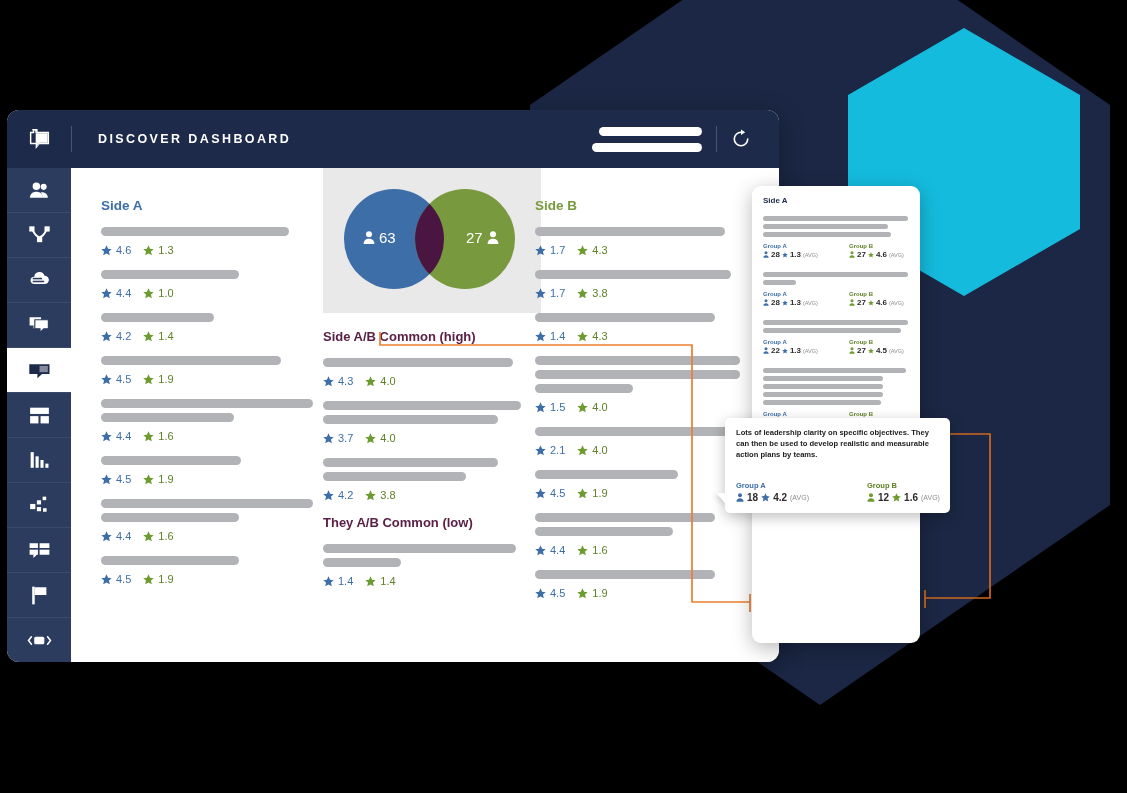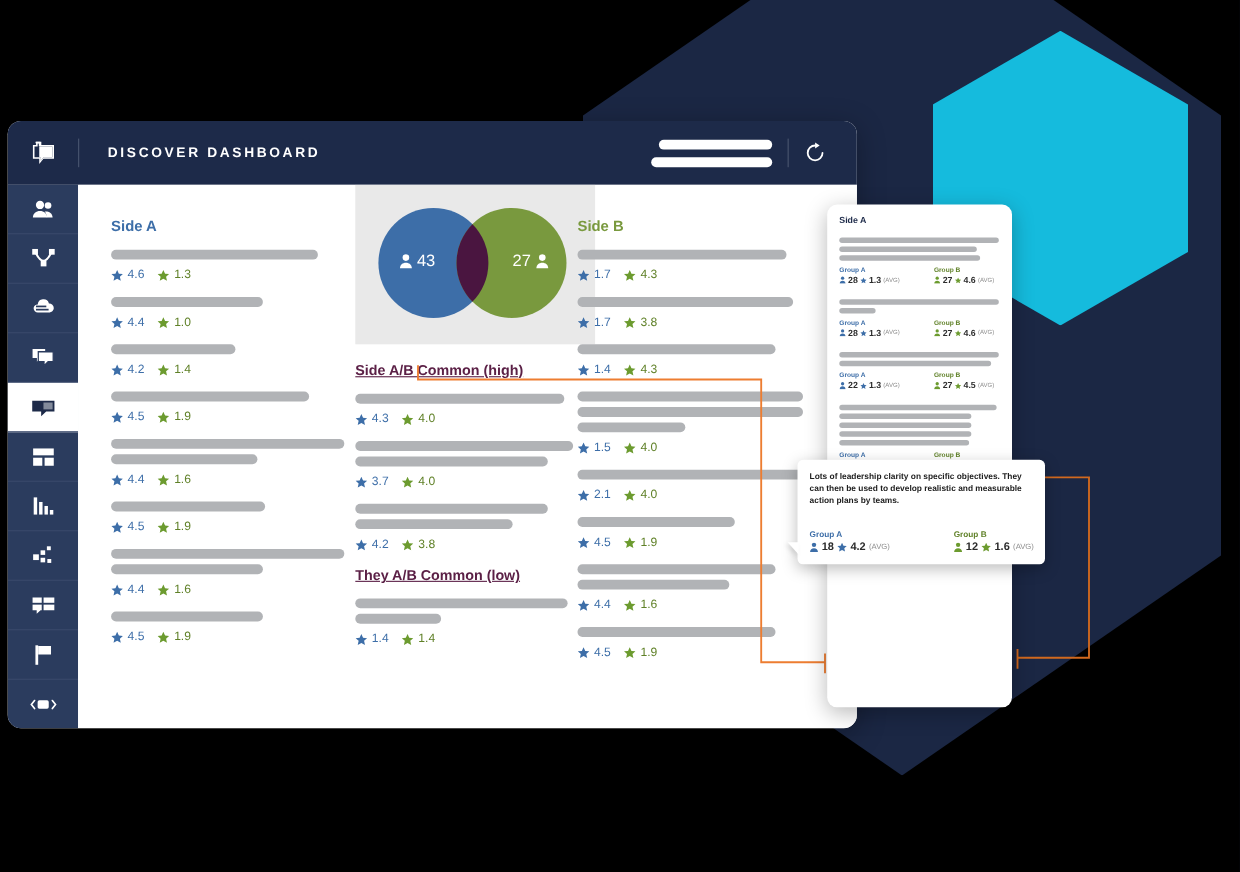--- a/index.html
+++ b/index.html
@@ -78,26 +78,26 @@
   .side-item.active svg { fill: #1d2a49; }
 
   
   #content {
     position: absolute; left: 64px; top: 58px; right: 0; bottom: 0;
     background: #ffffff; overflow: hidden;
   }
   .col { position: absolute; top: 0; }
   #col-a { left: 30px; width: 222px; }
   #col-mid { left: 252px; width: 218px; }
-  #col-b { left: 454px; width: 230px; }
+  #col-b { left: 464px; width: 230px; }
 
   .col-title { font-size: 13.5px; font-weight: bold; margin: 30px 0 14px 0; }
   #title-a { color: #3d6ea8; }
   #title-b { color: #79993e; }
-  .common-title { color: #5b2046; font-size: 13px; font-weight: bold; margin: 6px 0 14px 0; text-decoration: underline; }
+  .common-title { color: #5b2046; font-size: 13px; font-weight: bold; margin: 6px 0 14px 0; }
 
   .skel { background: #b1b3b6; border-radius: 6px; height: 9px; margin-bottom: 5px; }
   .entry { margin-bottom: 14px; }
   .rating { display: flex; align-items: center; gap: 12px; margin-top: 8px; }
   .rv { display: flex; align-items: center; gap: 4px; font-size: 11px; }
   .rv.blue { color: #3d6ea8; }
   .rv.green { color: #5f8027; }
   .star { width: 11px; height: 11px; display: block; }
   .star.blue { fill: #3d6ea8; }
   .star.green { fill: #6c9b2f; }
@@ -442,21 +442,21 @@
           <circle cx="142" cy="71" r="50" fill="#79993e"></circle>
           <g clip-path="url(#clipL)">
             <circle cx="142" cy="71" r="50" fill="#4a1540"></circle>
           </g>
         </svg>
         <div class="venn-label" id="venn-a">
           <svg class="person" viewBox="0 0 12 13">
             <circle cx="6" cy="3.2" r="3"></circle>
               <path d="M0.6 13c0-3.3 2.4-5.2 5.4-5.2s5.4 1.9 5.4 5.2z"></path>
           </svg>
-          <span>43</span>
+          <span>63</span>
         </div>
         <div class="venn-label" id="venn-b">
           <span>27</span>
           <svg class="person" viewBox="0 0 12 13">
             <circle cx="6" cy="3.2" r="3"></circle>
               <path d="M0.6 13c0-3.3 2.4-5.2 5.4-5.2s5.4 1.9 5.4 5.2z"></path>
           </svg>
         </div>
       </div>
 

